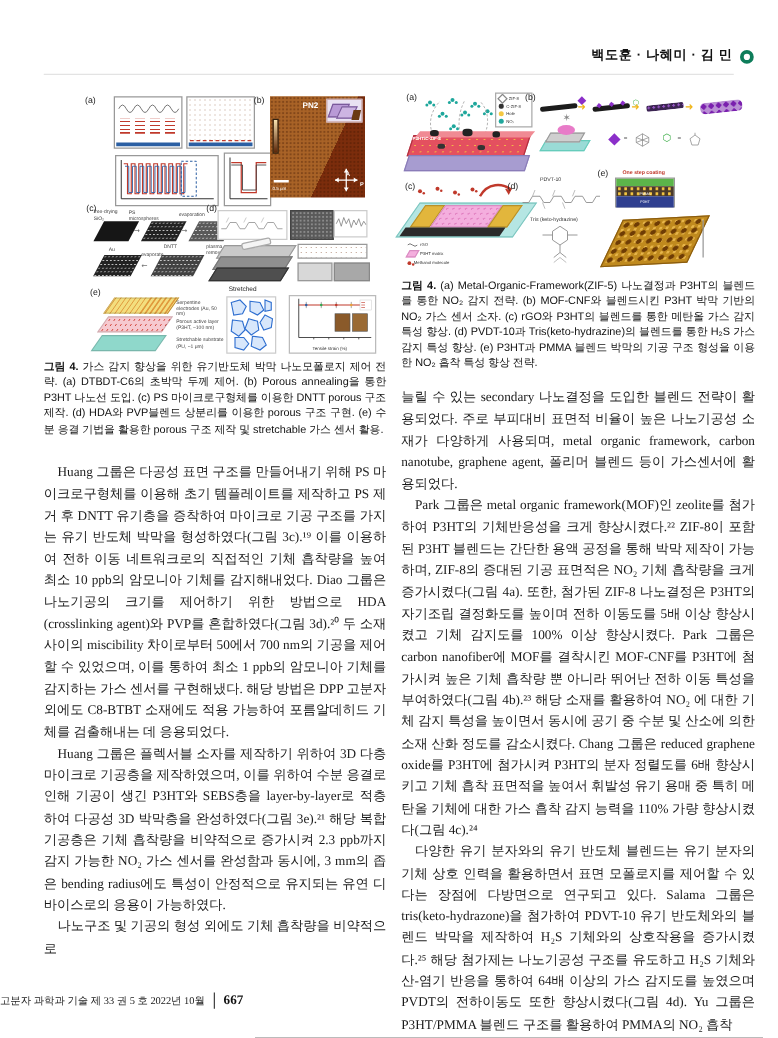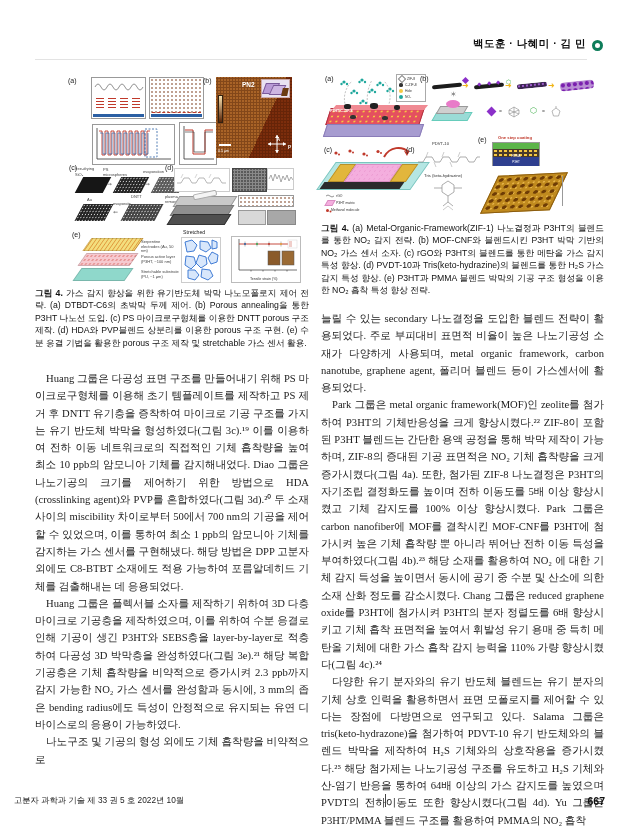--- a/index.html
+++ b/index.html
@@ -12,21 +12,21 @@
   .header-rule{position:absolute;top:59px;left:35px;width:552px;height:1px;background:#e3e3e3;}
   
   .cap{position:absolute;font-family:"Liberation Sans",sans-serif;font-size:8.7px;line-height:12.4px;text-align:justify;color:#111;}
   .cap b{font-weight:bold;}
   
   .col{position:absolute;font-size:10.6px;line-height:17.3px;text-align:justify;}
   .col p{margin:0;text-indent:11px;}
   .col p.noindent{text-indent:0;}
   .col h3{font-family:"Liberation Sans",sans-serif;font-size:11.4px;margin:9px 0 5px 0;color:#000;}
   
-  .footer{position:absolute;top:794px;left:14px;right:17px;display:flex;justify-content:space-between;align-items:center;font-family:Liberation Sans, sans-serif;}
+  .footer{position:absolute;top:794px;left:0;right:17px;display:flex;justify-content:flex-start;align-items:center;font-family:Liberation Serif, serif;}
   .footer .jinfo{font-size:8.3px;color:#222;}
   .footer .fbar{width:1px;height:13px;background:#444;margin:0 7px;}
   .footer .pnum{font-size:10.5px;font-weight:bold;color:#111;}
   
   .fig{position:absolute;font-family:"Liberation Sans",sans-serif;}
   .plabel{position:absolute;font-size:7px;color:#222;}
   .tinylab{position:absolute;font-size:4px;color:#444;line-height:4.6px;}
   .whitelab{position:absolute;color:#fff;font-weight:bold;}
   .box{position:absolute;background:#fff;border:.5px solid #999;box-sizing:border-box;}
   .bluebar{position:absolute;left:1px;right:1px;bottom:1px;height:3px;background:#2b5fa3;}
@@ -344,21 +344,21 @@
       <div style="height:9px;background:#2f3f8f;text-align:center;">
         <span style="color:#fff;font-size:3.2px;line-height:9px;">ITO/Glass</span>
       </div>
     </div>
     <div style="position:absolute;left:170px;top:110px;width:66px;height:36px;background-color:#c08a1e;background-image:radial-gradient(#6e3c05 2px,transparent 2.4px),radial-gradient(#e7b54a 1px,transparent 1.2px);background-size:8px 7px,5px 5px;transform:skewX(-28deg) rotate(-3deg);border:.5px solid #8a5c10;"></div>
     <div style="position:absolute;left:242px;top:112px;width:6px;height:30px;border-left:.5px solid #999;"></div>
   </div>
 
   <div class="cap" style="left:321px;top:222px;width:283px;">
     <b>그림 4.</b>
-    <span>(a) Metal-Organic-Framework(ZIF-1) 나노결정과 P3HT의 블렌드를 통한 NO₂ 감지 전략. (b) MOF-CNF와 블렌드시킨 P3HT 박막 기반의 NO₂ 가스 센서 소자. (c) rGO와 P3HT의 블렌드를 통한 메탄올 가스 감지 특성 향상. (d) PVDT-10과 Tris(keto-hydrazine)의 블렌드를 통한 H₂S 가스 감지 특성 향상. (e) P3HT과 PMMA 블렌드 박막의 기공 구조 형성을 이용한 NO₂ 흡착 특성 향상 전략.</span>
+    <span>(a) Metal-Organic-Framework(ZIF-5) 나노결정과 P3HT의 블렌드를 통한 NO₂ 감지 전략. (b) MOF-CNF와 블렌드시킨 P3HT 박막 기반의 NO₂ 가스 센서 소자. (c) rGO와 P3HT의 블렌드를 통한 메탄올 가스 감지 특성 향상. (d) PVDT-10과 Tris(keto-hydrazine)의 블렌드를 통한 H₂S 가스 감지 특성 향상. (e) P3HT과 PMMA 블렌드 박막의 기공 구조 형성을 이용한 NO₂ 흡착 특성 향상 전략.</span>
   </div>
 
   <div class="col" style="left:35px;top:370px;width:274px;">
     <p>Huang 그룹은 다공성 표면 구조를 만들어내기 위해 PS 마이크로구형체를 이용해 초기 템플레이트를 제작하고 PS 제거 후 DNTT 유기층을 증착하여 마이크로 기공 구조를 가지는 유기 반도체 박막을 형성하였다(그림 3c).¹⁹ 이를 이용하여 전하 이동 네트워크로의 직접적인 기체 흡착량을 높여 최소 10 ppb의 암모니아 기체를 감지해내었다. Diao 그룹은 나노기공의 크기를 제어하기 위한 방법으로 HDA (crosslinking agent)와 PVP를 혼합하였다(그림 3d).²⁰ 두 소재 사이의 miscibility 차이로부터 50에서 700 nm의 기공을 제어할 수 있었으며, 이를 통하여 최소 1 ppb의 암모니아 기체를 감지하는 가스 센서를 구현해냈다. 해당 방법은 DPP 고분자 외에도 C8-BTBT 소재에도 적용 가능하여 포름알데히드 기체를 검출해내는 데 응용되었다.</p>
     <p>Huang 그룹은 플렉서블 소자를 제작하기 위하여 3D 다층 마이크로 기공층을 제작하였으며, 이를 위하여 수분 응결로 인해 기공이 생긴 P3HT와 SEBS층을 layer-by-layer로 적층하여 다공성 3D 박막층을 완성하였다(그림 3e).²¹ 해당 복합 기공층은 기체 흡착량을 비약적으로 증가시켜 2.3 ppb까지 감지 가능한 NO₂ 가스 센서를 완성함과 동시에, 3 mm의 좁은 bending radius에도 특성이 안정적으로 유지되는 유연 디바이스로의 응용이 가능하였다.</p>
     <p>나노구조 및 기공의 형성 외에도 기체 흡착량을 비약적으로</p>
   </div>
 
   <div class="col" style="left:321px;top:310px;width:283px;">
     <p class="noindent">늘릴 수 있는 secondary 나노결정을 도입한 블렌드 전략이 활용되었다. 주로 부피대비 표면적 비율이 높은 나노기공성 소재가 다양하게 사용되며, metal organic framework, carbon nanotube, graphene agent, 폴리머 블렌드 등이 가스센서에 활용되었다.</p>

